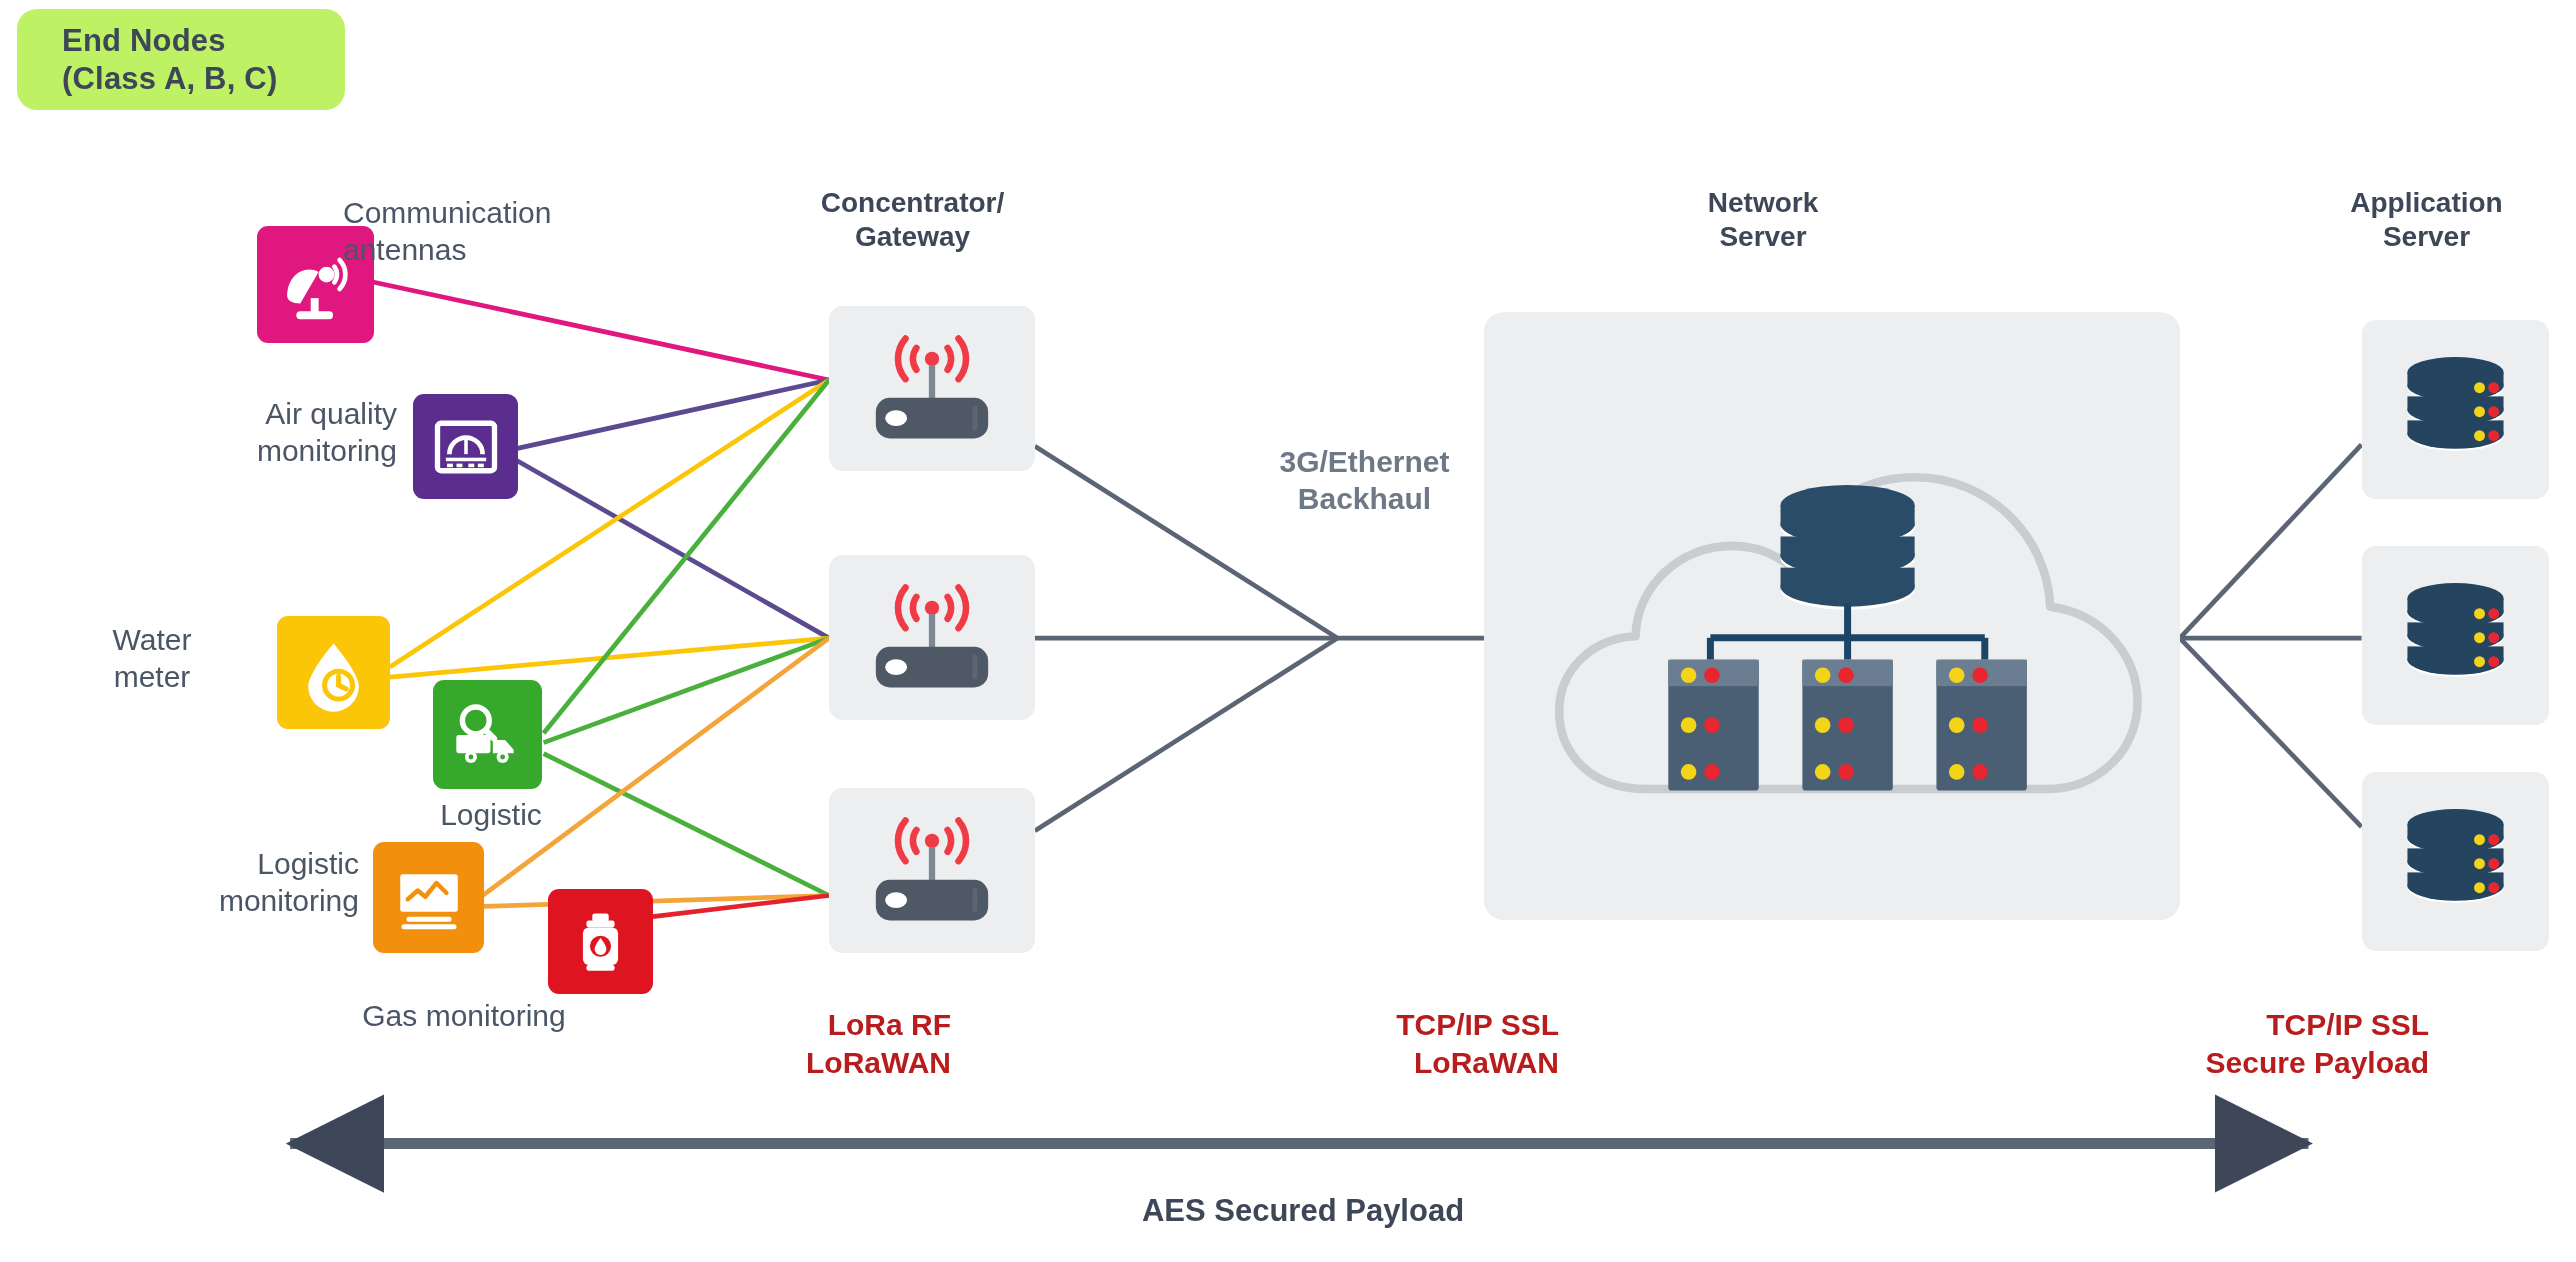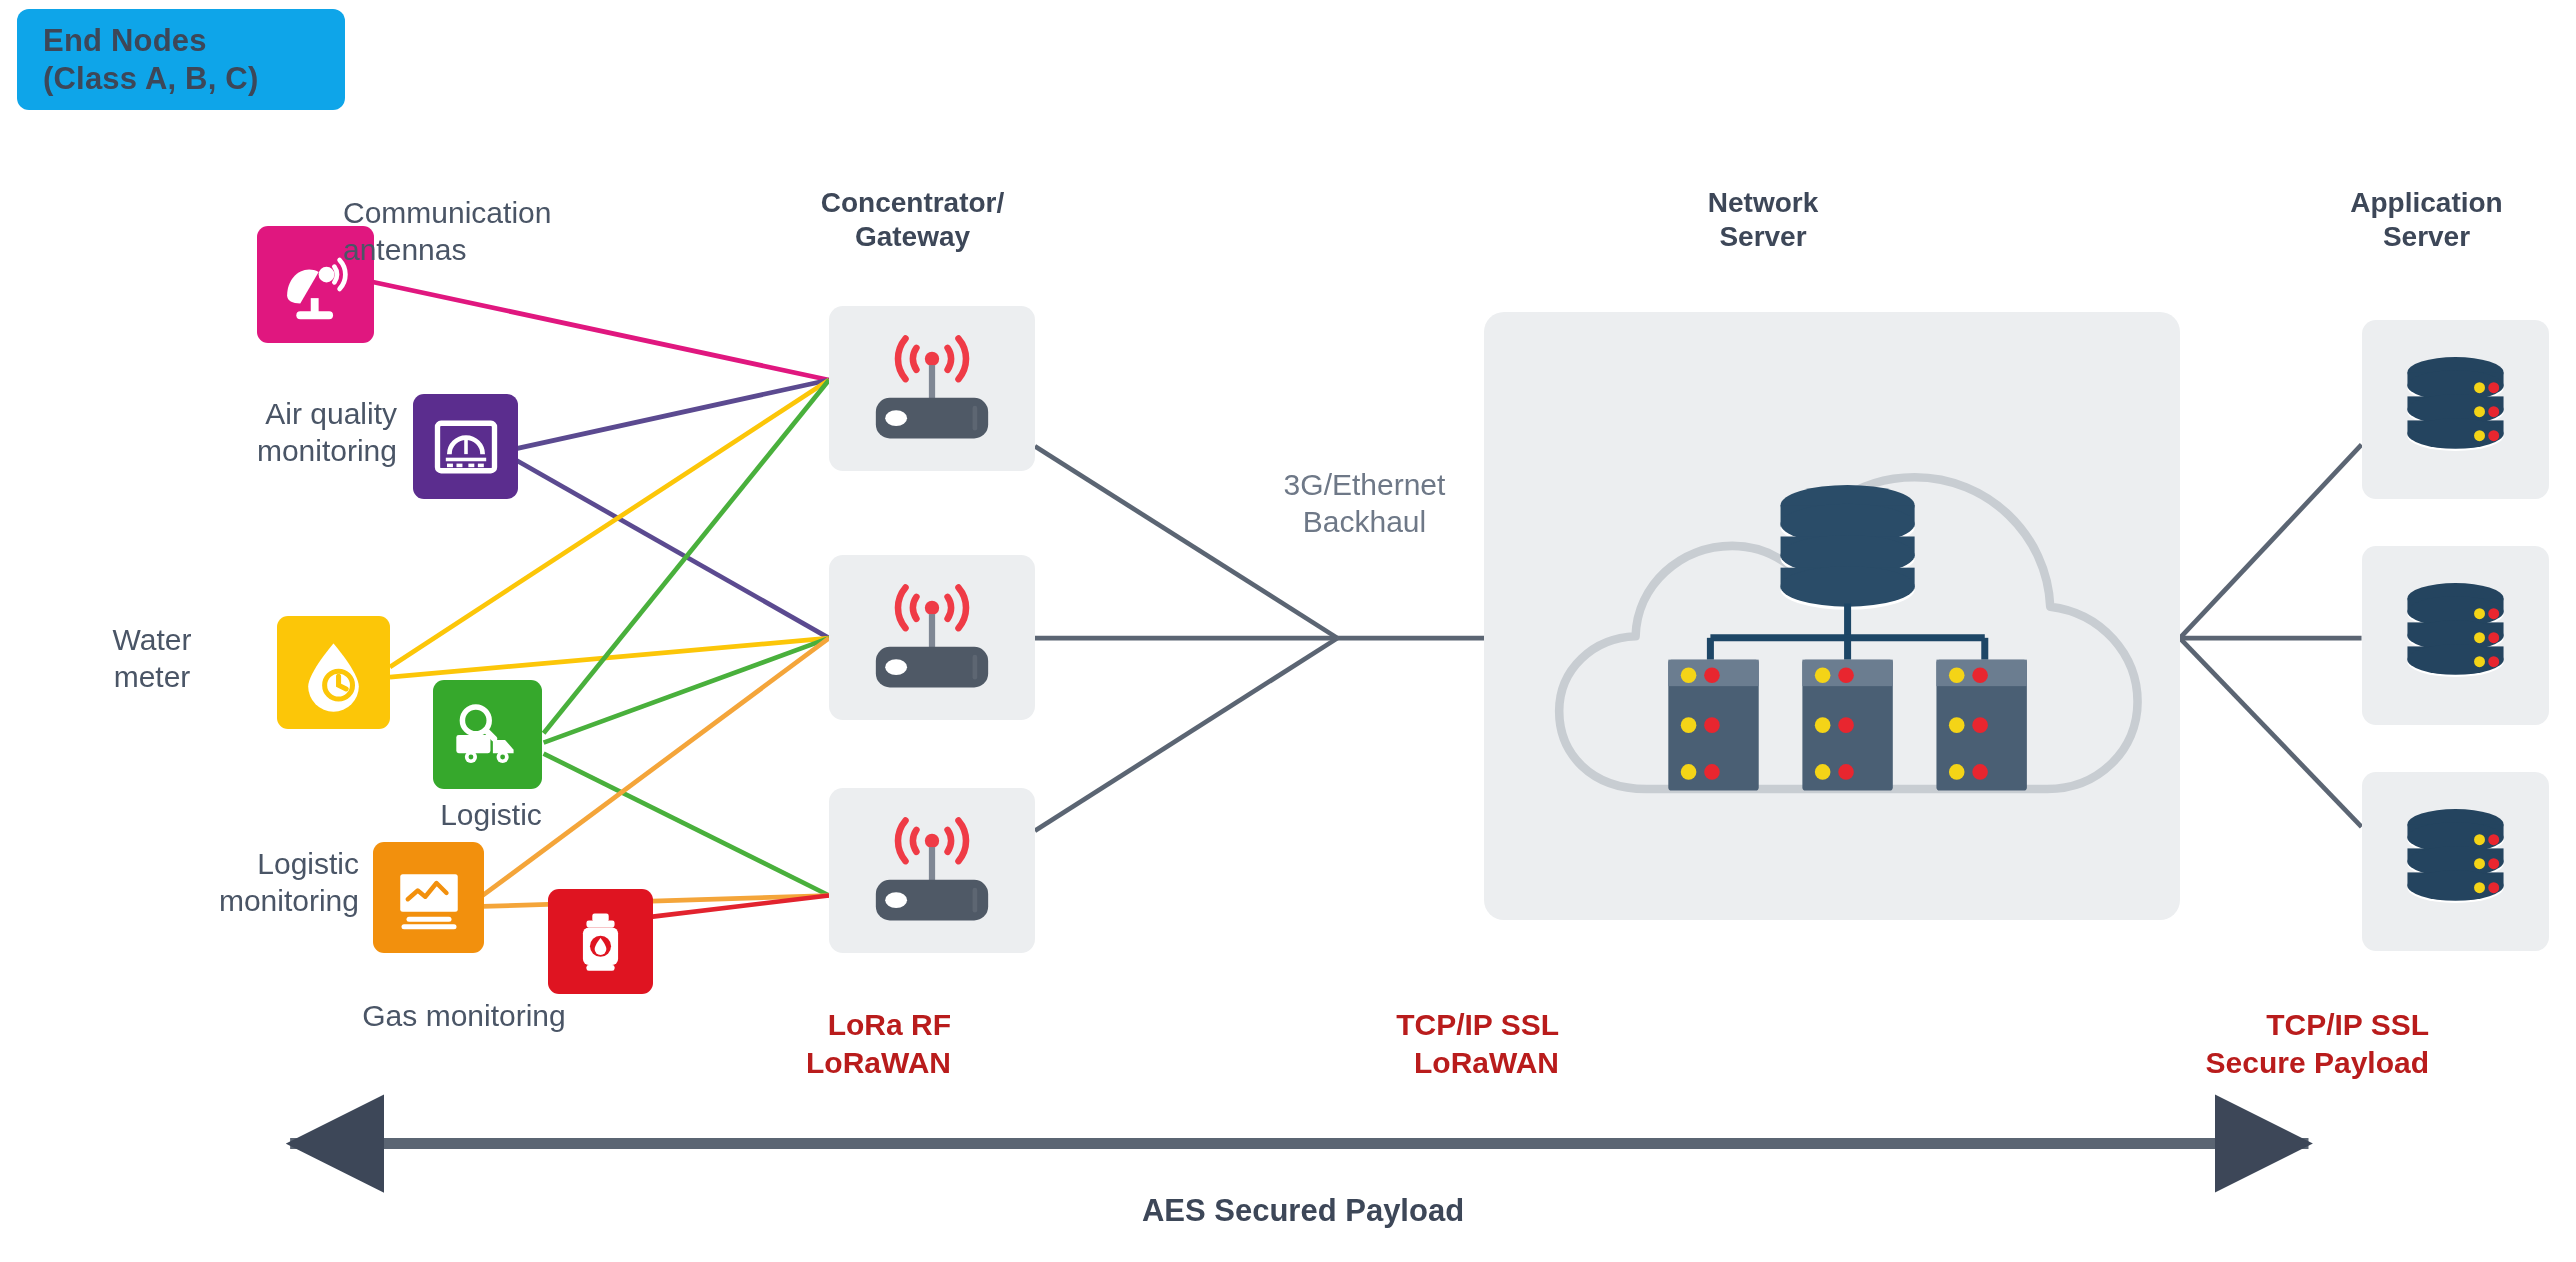--- a/index.html
+++ b/index.html
@@ -6,23 +6,23 @@
   body{
     font-family:"Liberation Sans", sans-serif;
     width:2576px;height:1263px;position:relative;overflow:hidden;
     color:#3d4758;
   }
   #stage{position:absolute;inset:0;width:2576px;height:1263px;}
   svg#wires{position:absolute;left:0;top:0;width:2576px;height:1263px;pointer-events:none;}
 
   .badge{
     position:absolute;left:17px;top:9.4px;width:328px;height:101px;
-    background:#0ea5e9;border-radius:12px;
+    background:#bef264;border-radius:20px;
     display:flex;flex-direction:column;justify-content:center;
-    padding-left:26px;box-sizing:border-box;
+    padding-left:45px;box-sizing:border-box;
   }
   .badge span{font-weight:bold;font-size:31px;line-height:1.22;color:#3d4758;letter-spacing:0.2px;}
 
   .colhead{position:absolute;text-align:center;font-weight:bold;font-size:28px;line-height:1.22;color:#3d4758;}
 
   .tile{position:absolute;border-radius:11px;display:flex;align-items:center;justify-content:center;}
   .nodelbl{position:absolute;font-size:30px;line-height:1.22;color:#4a5566;text-align:center;}
 
   .gwbox{position:absolute;background:#eceef0;border-radius:14px;display:flex;align-items:center;justify-content:center;}
   .nsbox{position:absolute;background:#eceef0;border-radius:20px;}
@@ -243,21 +243,21 @@
         <path d="M67 8 a20 20 0 0 1 0 26"></path>
       </g>
       <circle cx="50" cy="21" r="4.6" fill="#ef3b46"></circle>
       <rect x="48" y="25" width="4" height="22" fill="#7f8794"></rect>
       <rect x="14" y="46" width="72" height="26" rx="9" fill="#4f5966"></rect>
       <ellipse cx="27" cy="59" rx="7" ry="5" fill="#ffffff"></ellipse>
       <rect x="76" y="51" width="3" height="16" rx="1.5" fill="#5d6672"></rect>
     </svg>
   </div>
 
-  <div class="backhaul" style="left:1193px;top:467px;width:343px;">
+  <div class="backhaul" style="left:1193px;top:444px;width:343px;font-weight:bold;">
     <div>3G/Ethernet</div>
     <div>Backhaul</div>
   </div>
 
   <div class="nsbox" style="left:1484px;top:312px;width:696px;height:608px;">
     <svg width="696" height="608" viewBox="0 0 892 780" style="display:block;">
       <path d="M208 612
                C136 612 96 566 96 512
                C96 458 140 418 194 416
                C196 350 252 300 318 300

